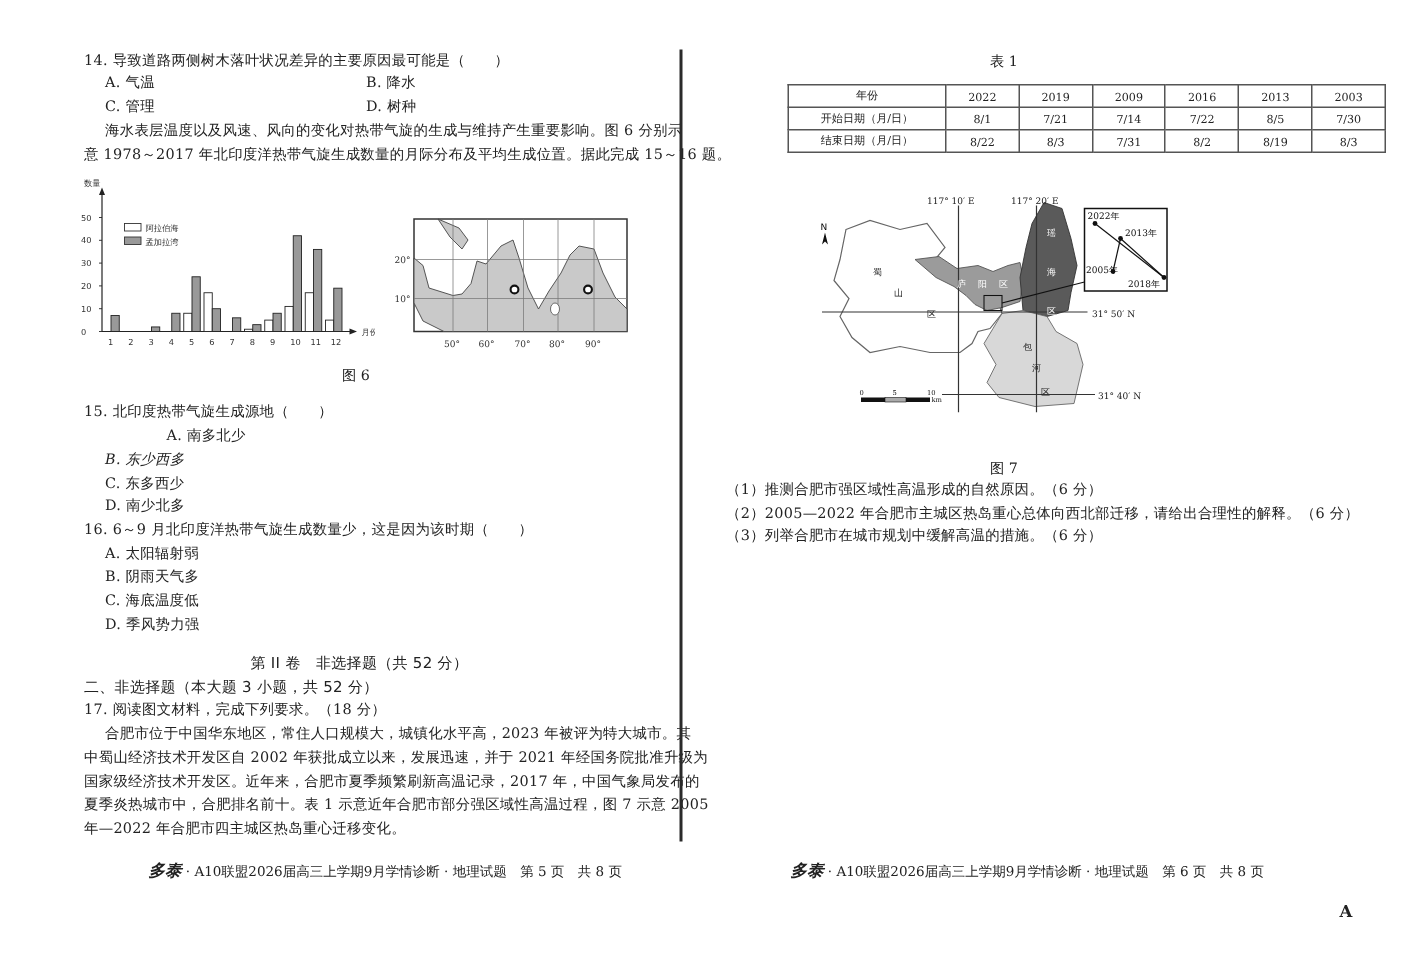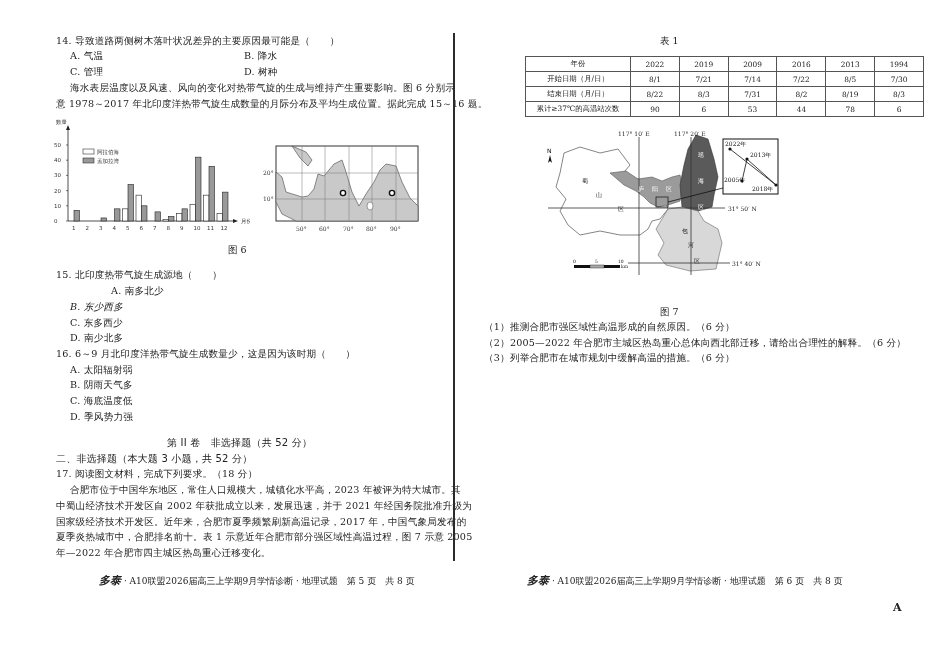--- a/index.html
+++ b/index.html
@@ -156,49 +156,40 @@
   <div class="caption" style="left:660px;top:35px;">表 1</div>
   <table class="t1">
     <tbody>
         <tr>
       <td class="h">年份</td>
       <td>2022</td>
       <td>2019</td>
       <td>2009</td>
       <td>2016</td>
       <td>2013</td>
-      <td>1994</td>
+      <td>2003</td>
     </tr>
     <tr>
       <td>开始日期（月/日）</td>
       <td>8/1</td>
       <td>7/21</td>
       <td>7/14</td>
       <td>7/22</td>
       <td>8/5</td>
       <td>7/30</td>
     </tr>
     <tr>
       <td>结束日期（月/日）</td>
       <td>8/22</td>
       <td>8/3</td>
       <td>7/31</td>
       <td>8/2</td>
       <td>8/19</td>
       <td>8/3</td>
     </tr>
-    <tr>
-      <td>累计≥37℃的高温站次数</td>
-      <td>90</td>
-      <td>6</td>
-      <td>53</td>
-      <td>44</td>
-      <td>78</td>
-      <td>6</td>
-    </tr>
   </tbody>
     </table>
 
   <svg class="abs" style="left:540px;top:125px;" width="250" height="150">
 
     <path d="M24,28 L40,22 L60,28 L78,24 L90,40 L80,52 L98,54 L110,60 L118,72 L126,78 L128,84 L120,94 L112,96 L108,104 L100,110 L80,110 L60,106 L40,110 L28,100 L20,86 L26,74 L16,62 L20,48 Z" fill="#fff" stroke="#666" stroke-width="0.8"></path>
 
     <path d="M70,48 L86,46 L98,54 L112,52 L122,56 L132,52 L140,50 L142,60 L140,76 L128,80 L118,82 L110,78 L104,72 L96,66 L84,60 Z" fill="#9b9b9b" stroke="#555" stroke-width="0.6"></path>
 
     <path d="M148,24 L156,10 L168,14 L174,34 L178,52 L174,70 L172,82 L158,86 L142,82 L140,60 L144,40 Z" fill="#5a5a5a" stroke="#333" stroke-width="0.6"></path>

